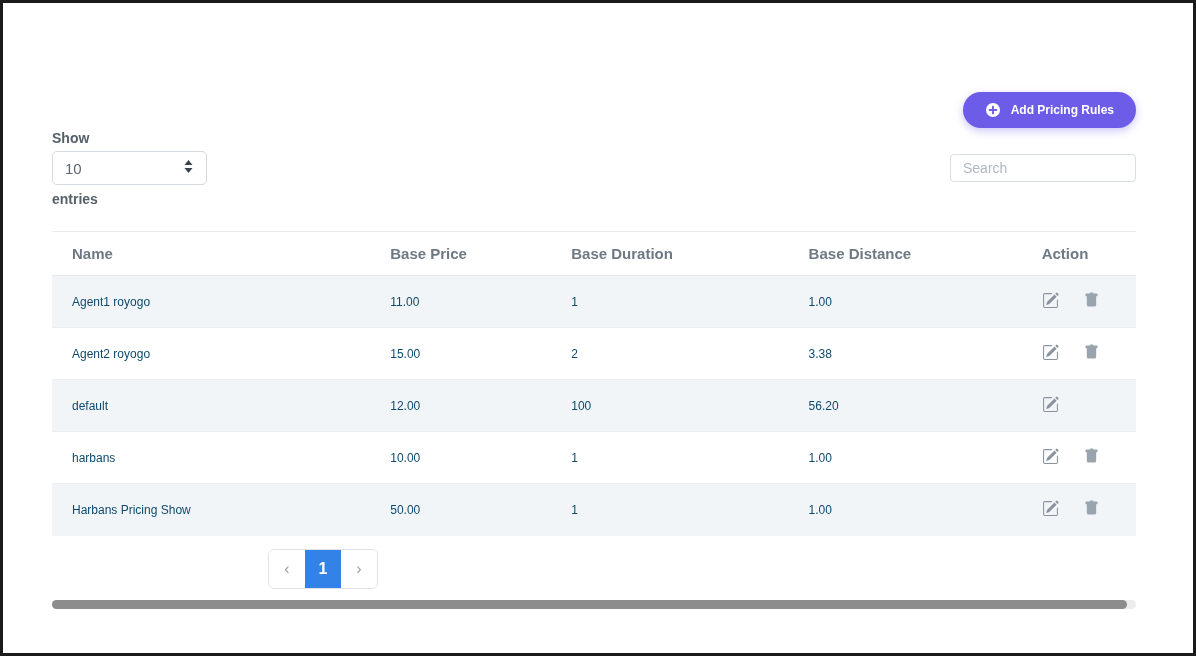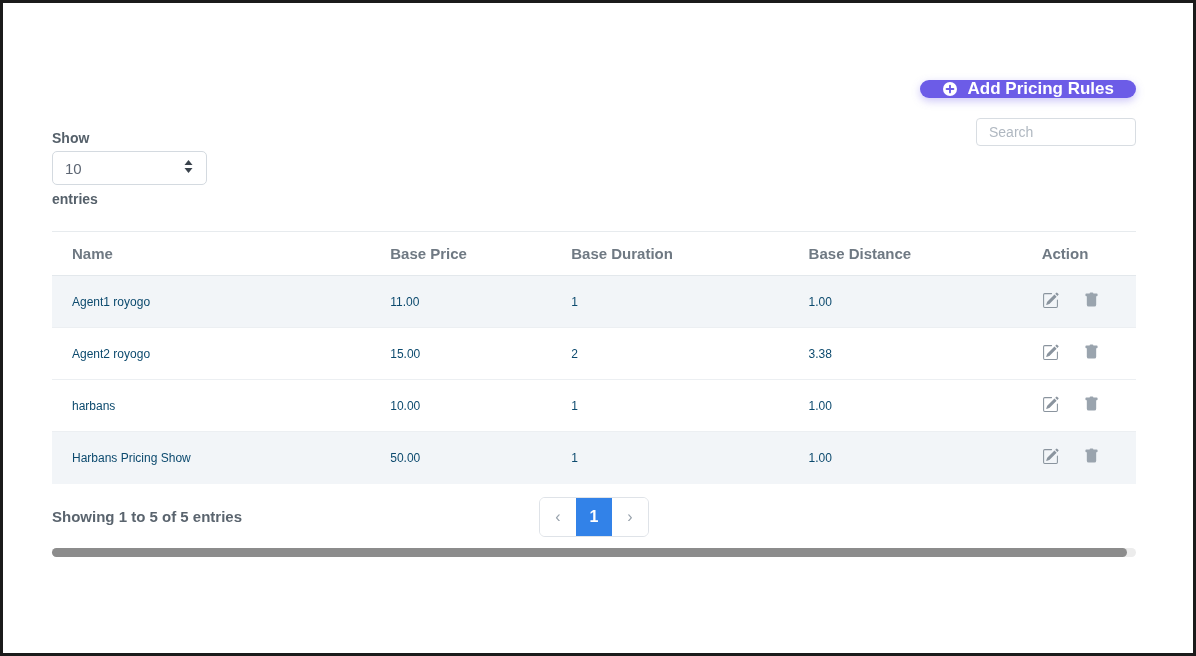--- a/index.html
+++ b/index.html
@@ -51,35 +51,36 @@
 
   .right-controls {
     display: flex;
     flex-direction: column;
     align-items: flex-end;
   }
   .add-btn {
     display: flex;
     align-items: center;
     gap: 10px;
-    height: 18px;
+    height: 36px;
     padding: 0 22px;
     border: none;
     border-radius: 18px;
     background: #6c5ce7;
     color: #ffffff;
-    font-size: 17px;
+    font-size: 12px;
     font-weight: 700;
     font-family: inherit;
     cursor: pointer;
     box-shadow: 0 3px 8px rgba(108, 92, 231, 0.35);
+    margin-top: 12px;
   }
   .search-input {
-    margin-top: 20px;
-    width: 160px;
+    margin-top: 26px;
+    width: 186px;
     height: 28px;
     border: 1px solid #d8dde2;
     border-radius: 4px;
     padding: 0 12px;
     font-size: 14px;
     font-family: inherit;
     color: #5d6673;
     outline: none;
   }
   .search-input::placeholder { color: #b0b8c1; }
@@ -258,20 +259,32 @@
             <button class="icon-btn"><span><svg width="17" height="17" viewBox="0 0 16 16" fill="#8a949e">
                     <path d="M15.502 1.94a.5.5 0 0 1 0 .706L14.459 3.69l-2-2L13.502.646a.5.5 0 0 1 .707 0l1.293 1.293zm-1.75 2.456-2-2L4.939 9.21a.5.5 0 0 0-.121.196l-.805 2.414a.25.25 0 0 0 .316.316l2.414-.805a.5.5 0 0 0 .196-.12l6.813-6.814z"></path>
                     <path d="M1 13.5A1.5 1.5 0 0 0 2.5 15h11a1.5 1.5 0 0 0 1.5-1.5v-6a.5.5 0 0 0-1 0v6a.5.5 0 0 1-.5.5h-11a.5.5 0 0 1-.5-.5v-11a.5.5 0 0 1 .5-.5H9a.5.5 0 0 0 0-1H2.5A1.5 1.5 0 0 0 1 2.5v11z"></path>
                   </svg></span></button>
             <button class="icon-btn"><span><svg width="15" height="16" viewBox="0 0 16 16" fill="#9aa4ae">
                     <path d="M2.5 1a1 1 0 0 0-1 1v1a1 1 0 0 0 1 1H3v9a2 2 0 0 0 2 2h6a2 2 0 0 0 2-2V4h.5a1 1 0 0 0 1-1V2a1 1 0 0 0-1-1H10a1 1 0 0 0-1-1H7a1 1 0 0 0-1 1H2.5z"></path>
                   </svg></span></button>
           </td>
         </tr>
 
+        <tr class="striped">
+          <td>default</td>
+          <td>12.00</td>
+          <td>100</td>
+          <td>56.20</td>
+          <td class="action-cell">
+            <button class="icon-btn"><span><svg width="17" height="17" viewBox="0 0 16 16" fill="#8a949e">
+                    <path d="M15.502 1.94a.5.5 0 0 1 0 .706L14.459 3.69l-2-2L13.502.646a.5.5 0 0 1 .707 0l1.293 1.293zm-1.75 2.456-2-2L4.939 9.21a.5.5 0 0 0-.121.196l-.805 2.414a.25.25 0 0 0 .316.316l2.414-.805a.5.5 0 0 0 .196-.12l6.813-6.814z"></path>
+                    <path d="M1 13.5A1.5 1.5 0 0 0 2.5 15h11a1.5 1.5 0 0 0 1.5-1.5v-6a.5.5 0 0 0-1 0v6a.5.5 0 0 1-.5.5h-11a.5.5 0 0 1-.5-.5v-11a.5.5 0 0 1 .5-.5H9a.5.5 0 0 0 0-1H2.5A1.5 1.5 0 0 0 1 2.5v11z"></path>
+                  </svg></span></button>
+          </td>
+        </tr>
 
         <tr>
           <td>harbans</td>
           <td>10.00</td>
           <td>1</td>
           <td>1.00</td>
           <td class="action-cell">
             <button class="icon-btn"><span><svg width="17" height="17" viewBox="0 0 16 16" fill="#8a949e">
                     <path d="M15.502 1.94a.5.5 0 0 1 0 .706L14.459 3.69l-2-2L13.502.646a.5.5 0 0 1 .707 0l1.293 1.293zm-1.75 2.456-2-2L4.939 9.21a.5.5 0 0 0-.121.196l-.805 2.414a.25.25 0 0 0 .316.316l2.414-.805a.5.5 0 0 0 .196-.12l6.813-6.814z"></path>
                     <path d="M1 13.5A1.5 1.5 0 0 0 2.5 15h11a1.5 1.5 0 0 0 1.5-1.5v-6a.5.5 0 0 0-1 0v6a.5.5 0 0 1-.5.5h-11a.5.5 0 0 1-.5-.5v-11a.5.5 0 0 1 .5-.5H9a.5.5 0 0 0 0-1H2.5A1.5 1.5 0 0 0 1 2.5v11z"></path>
@@ -295,23 +308,20 @@
             <button class="icon-btn"><span><svg width="15" height="16" viewBox="0 0 16 16" fill="#9aa4ae">
                     <path d="M2.5 1a1 1 0 0 0-1 1v1a1 1 0 0 0 1 1H3v9a2 2 0 0 0 2 2h6a2 2 0 0 0 2-2V4h.5a1 1 0 0 0 1-1V2a1 1 0 0 0-1-1H10a1 1 0 0 0-1-1H7a1 1 0 0 0-1 1H2.5z"></path>
                   </svg></span></button>
           </td>
         </tr>
 
       </tbody>
     </table>
 
     <div class="footer">
-      <div class="footer-zone">
-        <div class="summary">Showing 1 to 5 of 5 entries</div>
-      </div>
       <div class="footer-zone center">
         <div class="pagination">
           <button class="page-btn">
               <span>‹</span>
             </button>
           <button class="page-btn current">1</button>
           <button class="page-btn">
               <span>›</span>
             </button>
         </div>

